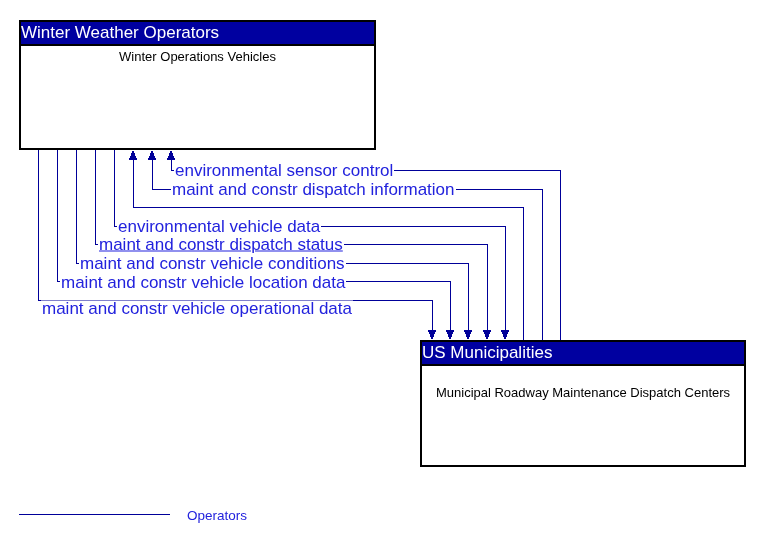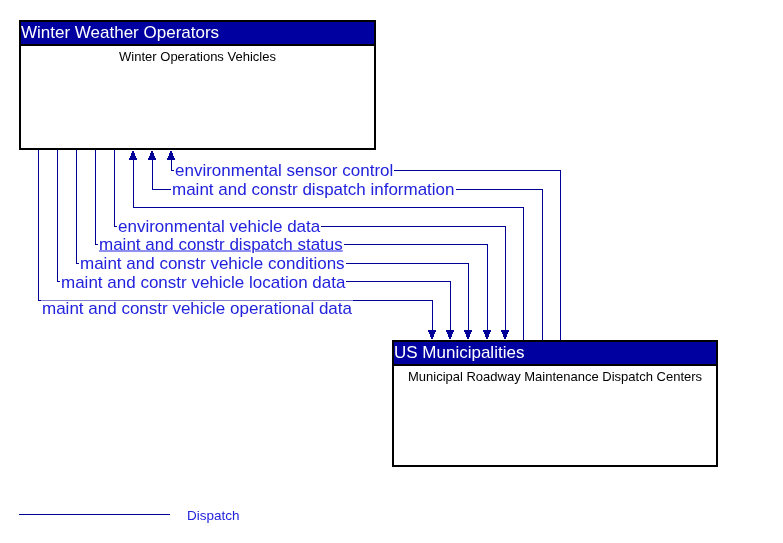--- a/index.html
+++ b/index.html
@@ -15,30 +15,30 @@
   .canvas{
     position:relative;width:783px;height:543px;background:var(--page-bg);
     font-family:"Liberation Sans",sans-serif;overflow:hidden;
   }
   .flow-svg{position:absolute;left:0;top:0;z-index:1;}
   .entity-box{
     position:absolute;box-sizing:border-box;background:var(--box-bg);
     border:2px solid var(--box-border);z-index:2;
   }
   .entity-box.src{left:19px;top:20px;width:357px;height:130px;}
-  .entity-box.dst{left:392px;top:340px;width:326px;height:127px;}
+  .entity-box.dst{left:420px;top:340px;width:326px;height:127px;}
   .entity-header{
     height:22px;line-height:22px;background:var(--header-bg);color:var(--header-text);
     font-size:17px;border-bottom:2px solid var(--box-border);
     white-space:nowrap;overflow:hidden;
   }
   .entity-name{
     color:#000;text-align:center;font-size:13px;line-height:20px;padding-top:1px;
   }
-  .entity-name.wrap{width:295px;margin:0 auto;}
+  .entity-name.wrap{width:295px;margin:16px auto;}
   .flow-label{
     position:absolute;z-index:3;transform:translateY(-50%);
     background:var(--box-bg);color:var(--flow-label);
     font-size:17px;line-height:15px;white-space:nowrap;padding:0 1px;
   }
   .legend-label{
     position:absolute;z-index:3;transform:translateY(-50%);
     color:var(--flow-label);font-size:13.5px;white-space:nowrap;
   }
 </style>
@@ -87,15 +87,15 @@
   </div>
 
   <div class="flow-label" style="left:174px;top:170px;">environmental sensor control</div>
   <div class="flow-label" style="left:155px;top:189px;margin-left:16px;">maint and constr dispatch information</div>
   <div class="flow-label" style="left:117px;top:226px;">environmental vehicle data</div>
   <div class="flow-label" style="left:98px;top:244px;text-decoration:underline;">maint and constr dispatch status</div>
   <div class="flow-label" style="left:79px;top:263px;">maint and constr vehicle conditions</div>
   <div class="flow-label" style="left:60px;top:282px;">maint and constr vehicle location data</div>
   <div class="flow-label" style="left:41px;top:288px;margin-top:20px;">maint and constr vehicle operational data</div>
 
-  <div class="legend-label" style="left:187px;top:515px;">Dispatch</div>
+  <div class="legend-label" style="left:187px;top:515px;">Operators</div>
 
 </div>
 
 </body></html>

